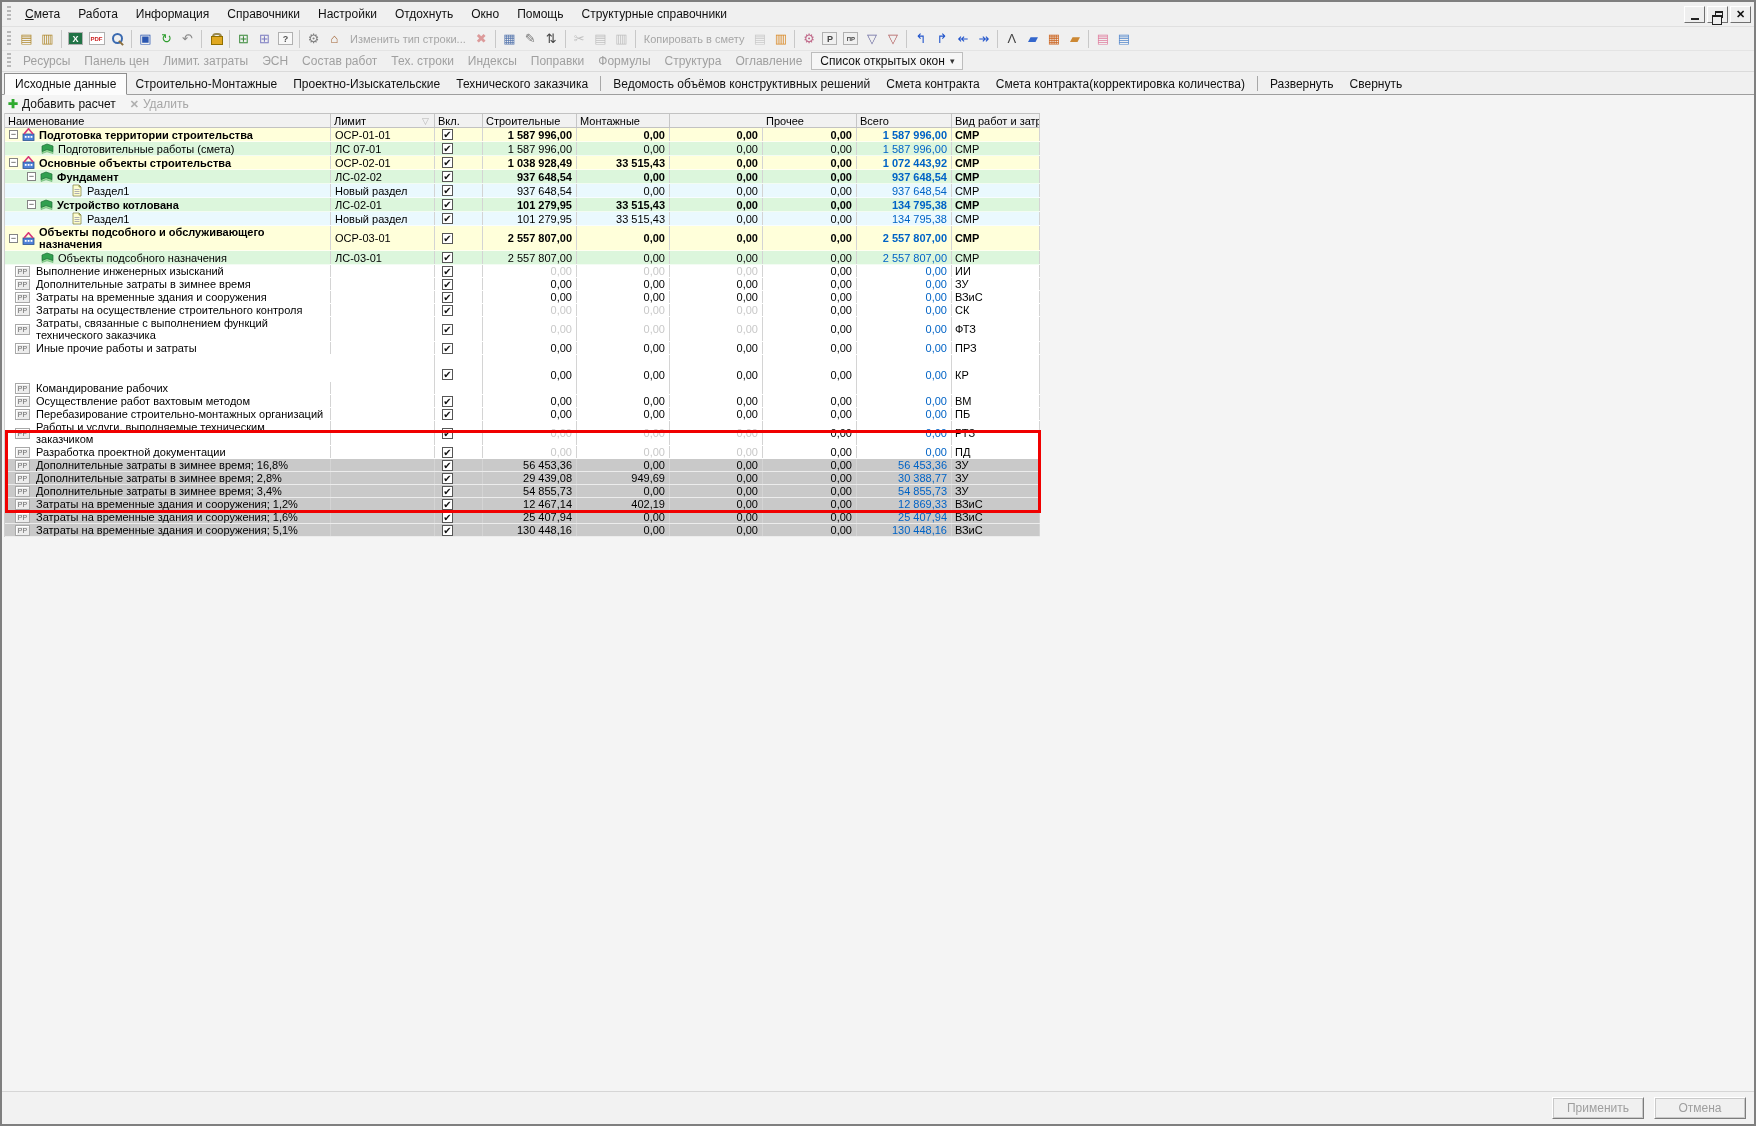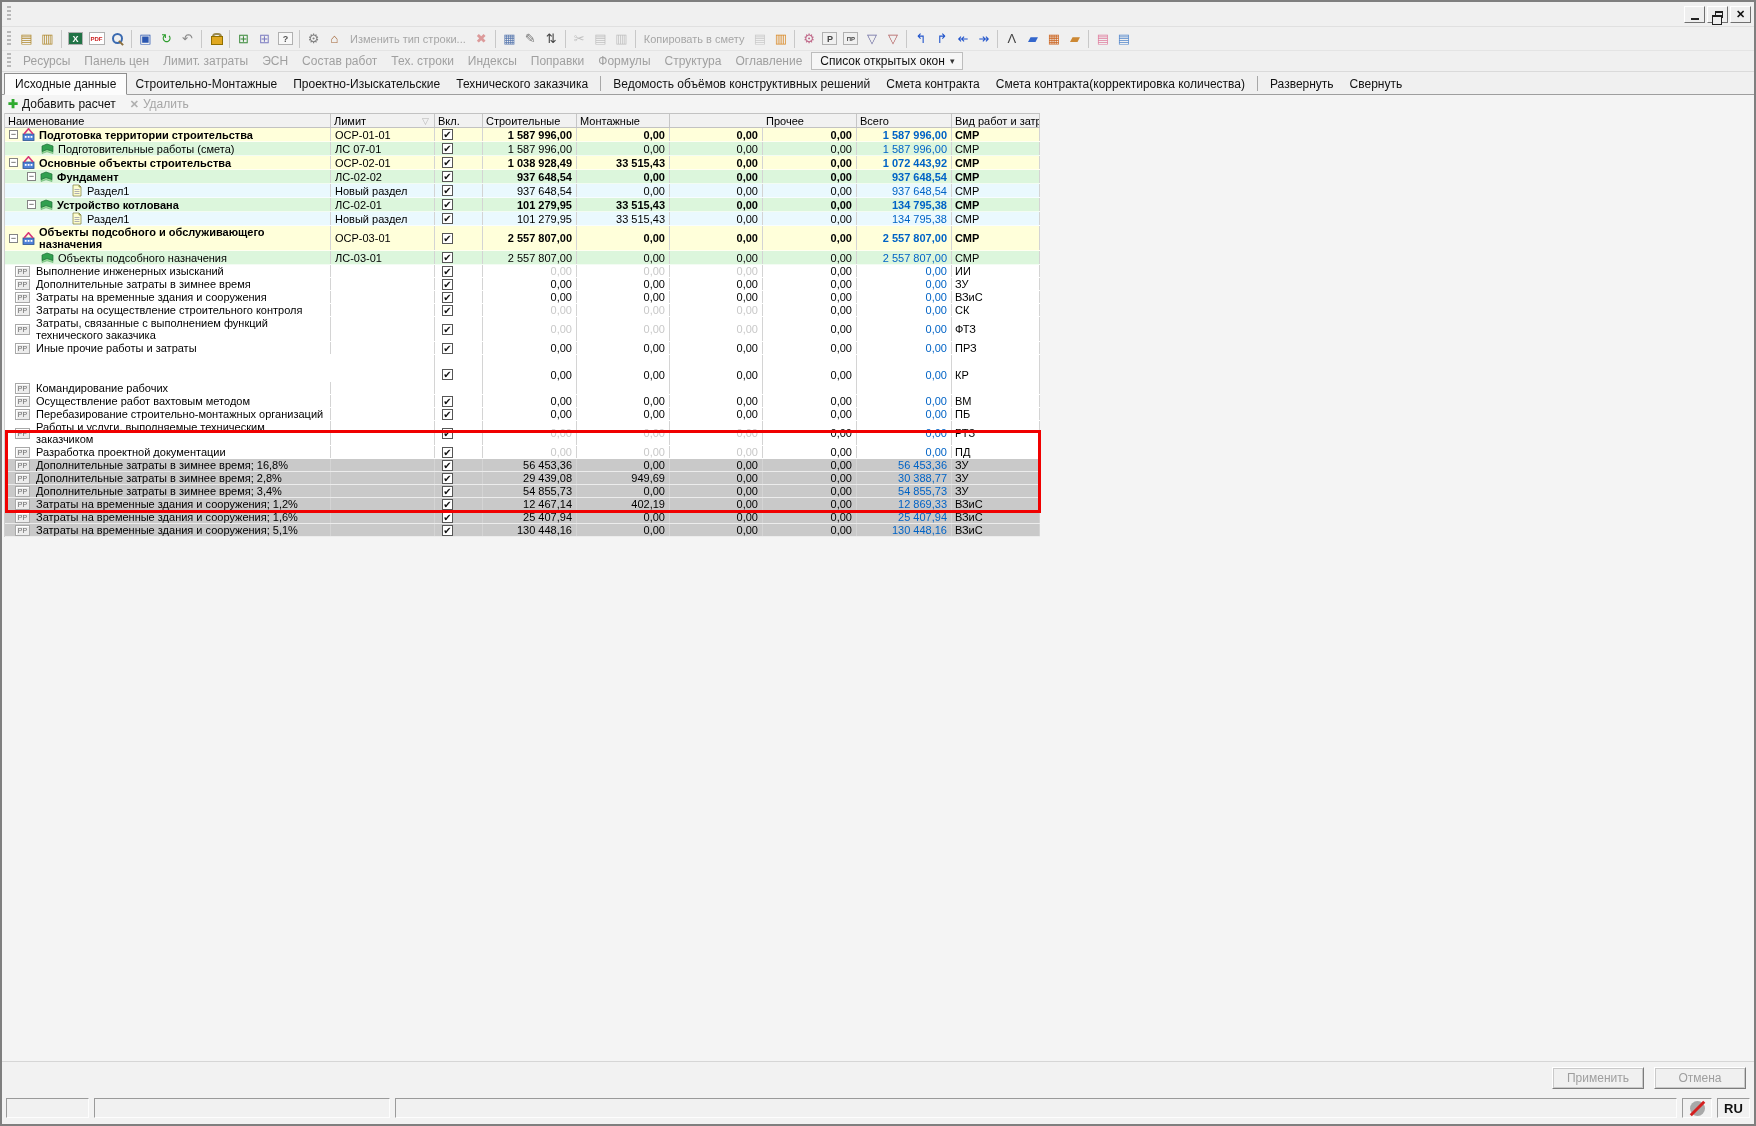--- a/index.html
+++ b/index.html
@@ -91,20 +91,31 @@
   .no-icon{width:15px;height:15px;border-radius:50%;background:#a8a8a8;position:relative;display:block;}
   .no-icon:after{content:"";position:absolute;left:-2px;top:6px;width:19px;height:3px;background:#d41f1f;transform:rotate(-45deg);}
 </style>
 </head>
 <body>
 
 <div class="window">
 
   <div class="menubar">
     <div class="grip"></div>
+    <div class="menu-items" id="menu-items" style="display:flex;align-items:center;">
+        <div class="menu-item"><u>С</u>мета</div>
+        <div class="menu-item">Работа</div>
+        <div class="menu-item">Информация</div>
+        <div class="menu-item">Справочники</div>
+        <div class="menu-item">Настройки</div>
+        <div class="menu-item">Отдохнуть</div>
+        <div class="menu-item">Окно</div>
+        <div class="menu-item">Помощь</div>
+        <div class="menu-item">Структурные справочники</div>
+      </div>
     <div class="win-controls">
       <button class="wc">
           <span class="wc-min"></span>
         </button>
       <button class="wc">
           <span class="wc-restore"></span>
         </button>
       <button class="wc">
           <span class="wc-close">✕</span>
         </button>
@@ -834,23 +845,14 @@
         </div>
       <div class="hl-box" id="hl-box" style="top: 317px; height: 83px;"></div>
     </div>
   </div>
 
   <div class="footer">
     <button class="btn disabled">Применить</button>
     <button class="btn disabled">Отмена</button>
   </div>
 
-  <div class="statusbar">
-    <div class="sp sp1"></div>
-    <div class="sp sp2"></div>
-    <div class="sp sp3"></div>
-    <div class="sp spi">
-        <span class="no-icon"></span>
-      </div>
-    <div class="sp spl">RU</div>
-  </div>
 
 </div>
 
 </body></html>

